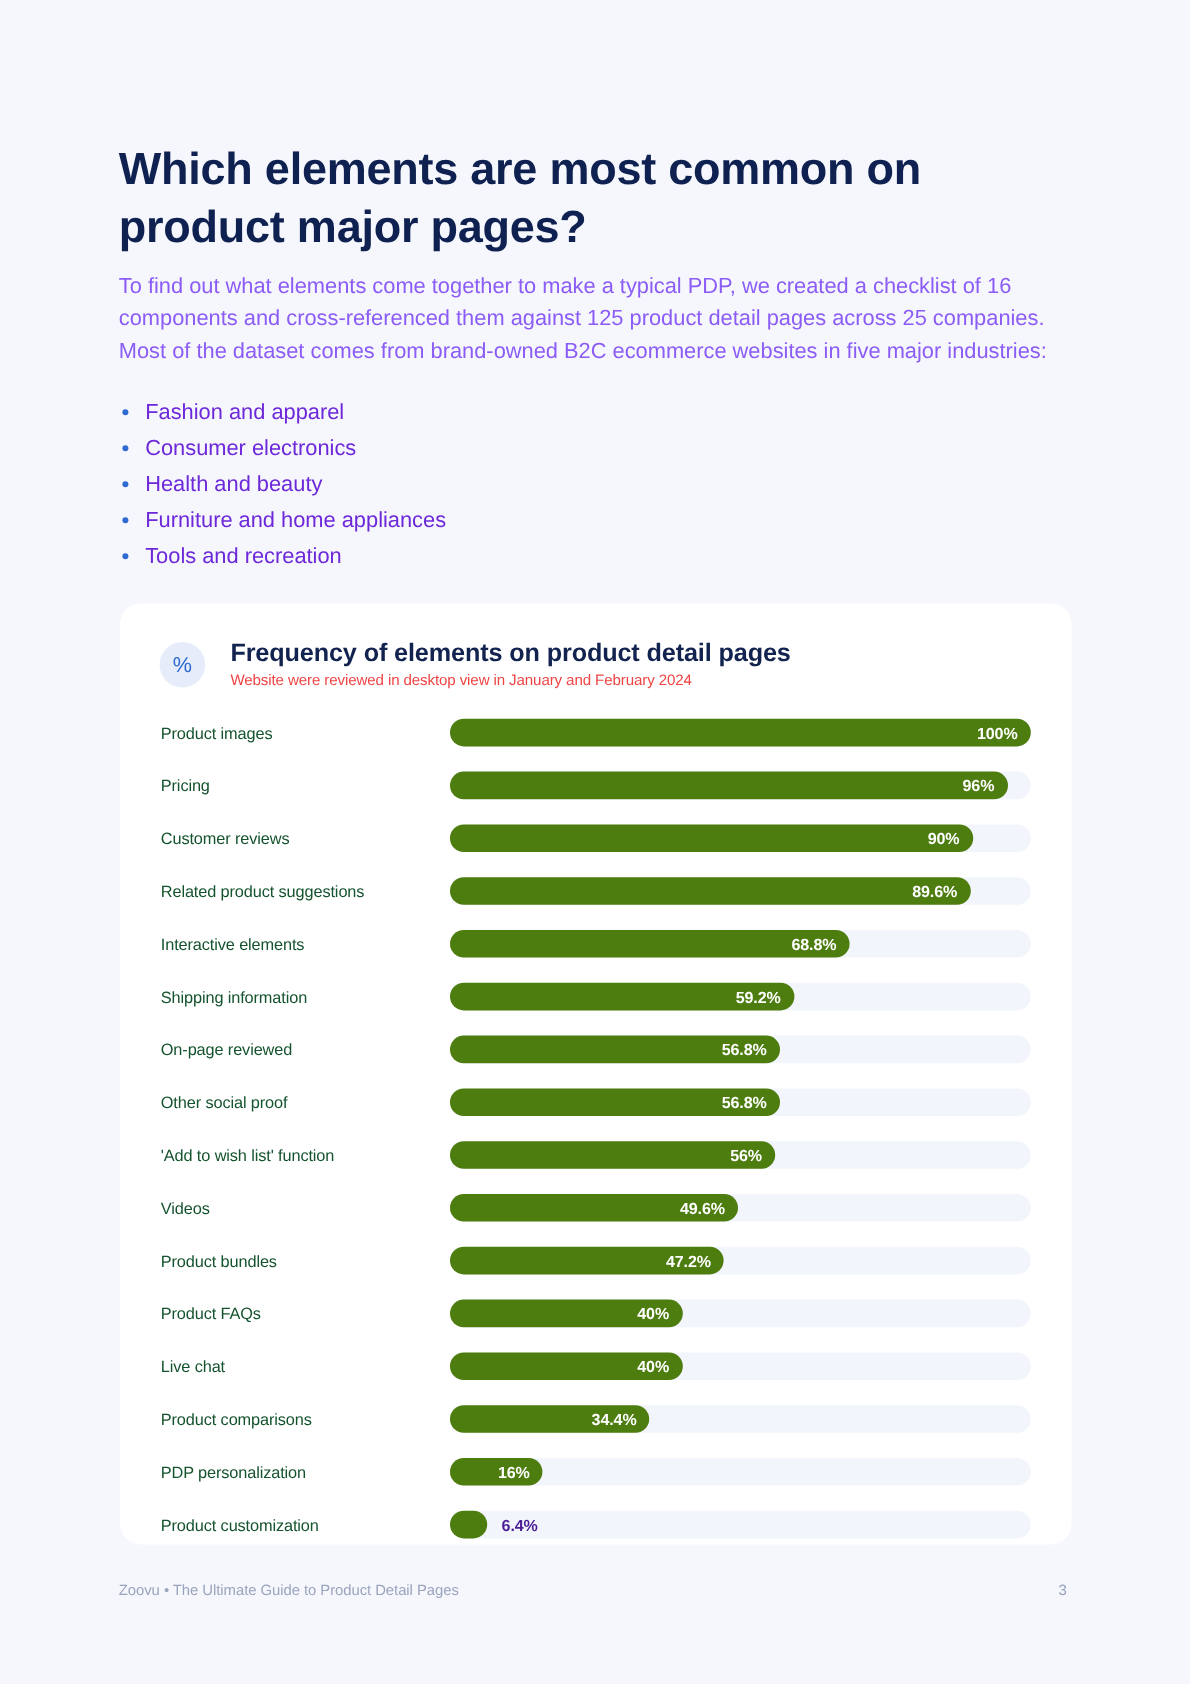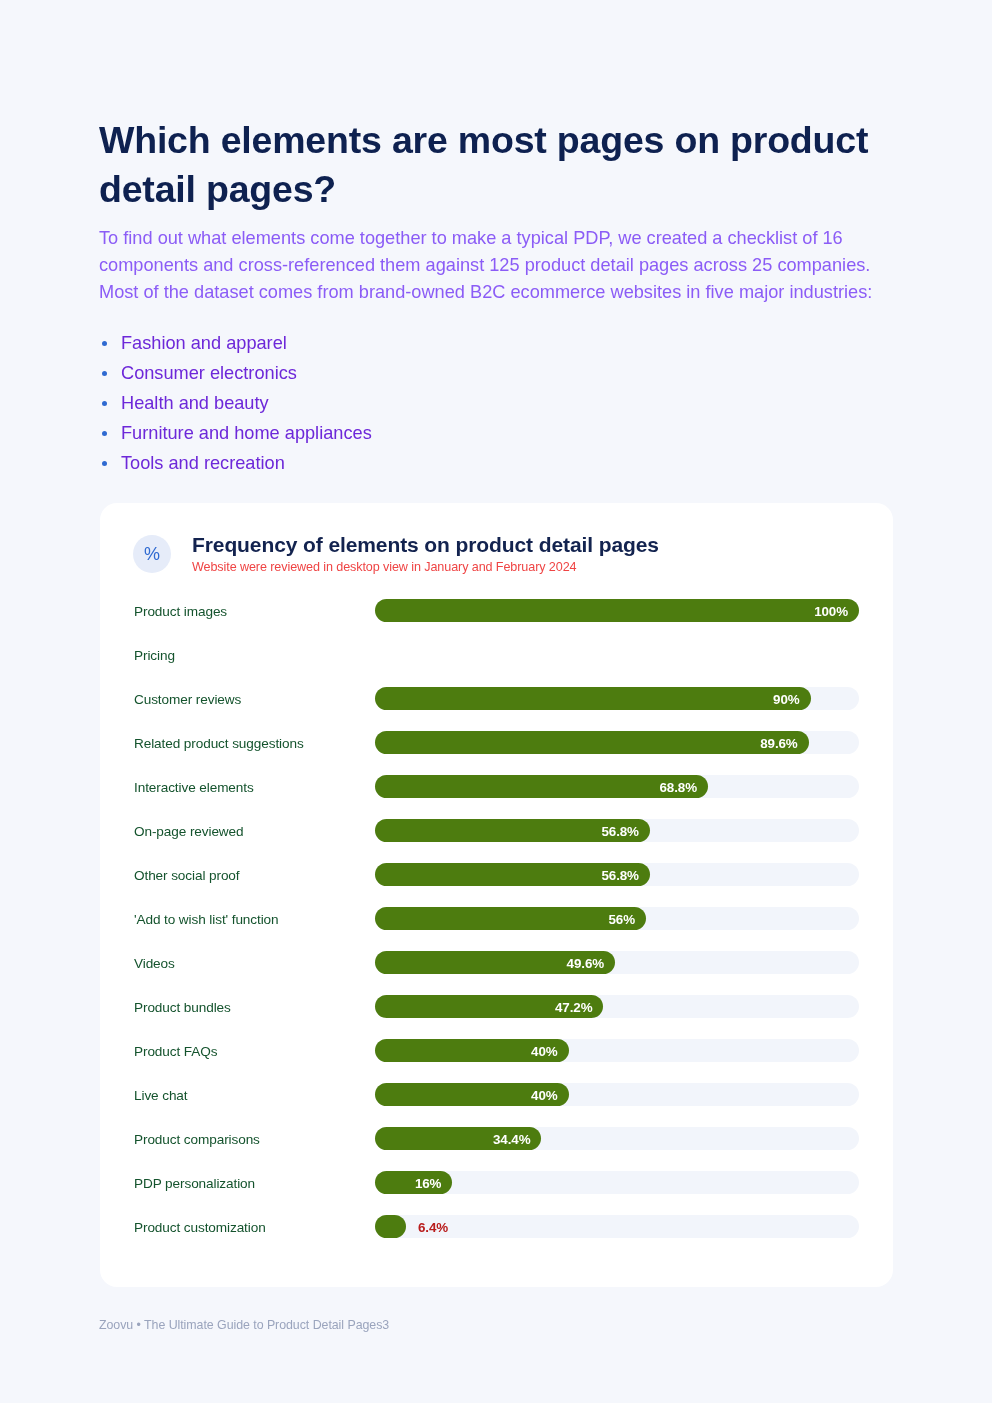--- a/index.html
+++ b/index.html
@@ -168,46 +168,46 @@
     color: #ffffff;
     font-size: 13.4px;
     font-weight: 700;
     letter-spacing: -0.1px;
     white-space: nowrap;
   }
   .val-outside {
     position: absolute;
     top: 50%;
     transform: translateY(-50%);
-    color: #b91c1c;
+    color: #4c1d95;
     font-size: 13.4px;
     font-weight: 700;
     letter-spacing: -0.1px;
     white-space: nowrap;
   }
 
   .footer {
     position: absolute;
     left: 99px;
     top: 1318px;
     width: 790px;
     display: flex;
-    justify-content: flex-start;
+    justify-content: space-between;
     align-items: baseline;
     font-size: 12.4px;
     color: #9aa4bd;
     letter-spacing: -0.05px;
   }
 </style>
 </head>
 <body>
 
 <div class="page">
 
-  <h1 class="headline">Which elements are most pages on product detail pages?</h1>
+  <h1 class="headline">Which elements are most common on product major pages?</h1>
 
   <p class="intro">To find out what elements come together to make a typical PDP, we created a checklist of 16 components and cross-referenced them against 125 product detail pages across 25 companies. Most of the dataset comes from brand-owned B2C ecommerce websites in five major industries:</p>
 
   <ul class="bullets" id="bullets">
       <li><span class="bullet-dot"></span><span>Fashion and apparel</span></li>
       <li><span class="bullet-dot"></span><span>Consumer electronics</span></li>
       <li><span class="bullet-dot"></span><span>Health and beauty</span></li>
       <li><span class="bullet-dot"></span><span>Furniture and home appliances</span></li>
       <li><span class="bullet-dot"></span><span>Tools and recreation</span></li>
     </ul>
@@ -224,20 +224,25 @@
         <div class="row">
           <div class="row-label">Product images</div>
           <div class="track">
             <div class="fill" style="width: 484px;">
               <span class="val-inside">100%</span>
             </div>
           </div>
         </div>
         <div class="row">
           <div class="row-label">Pricing</div>
+          <div class="track">
+            <div class="fill" style="width: 464.64px;">
+              <span class="val-inside">96%</span>
+            </div>
+          </div>
         </div>
         <div class="row">
           <div class="row-label">Customer reviews</div>
           <div class="track">
             <div class="fill" style="width: 435.6px;">
               <span class="val-inside">90%</span>
             </div>
           </div>
         </div>
         <div class="row">
@@ -246,20 +251,28 @@
             <div class="fill" style="width: 433.664px;">
               <span class="val-inside">89.6%</span>
             </div>
           </div>
         </div>
         <div class="row">
           <div class="row-label">Interactive elements</div>
           <div class="track">
             <div class="fill" style="width: 332.992px;">
               <span class="val-inside">68.8%</span>
+            </div>
+          </div>
+        </div>
+        <div class="row">
+          <div class="row-label">Shipping information</div>
+          <div class="track">
+            <div class="fill" style="width: 286.528px;">
+              <span class="val-inside">59.2%</span>
             </div>
           </div>
         </div>
         <div class="row">
           <div class="row-label">On-page reviewed</div>
           <div class="track">
             <div class="fill" style="width: 274.912px;">
               <span class="val-inside">56.8%</span>
             </div>
           </div>

